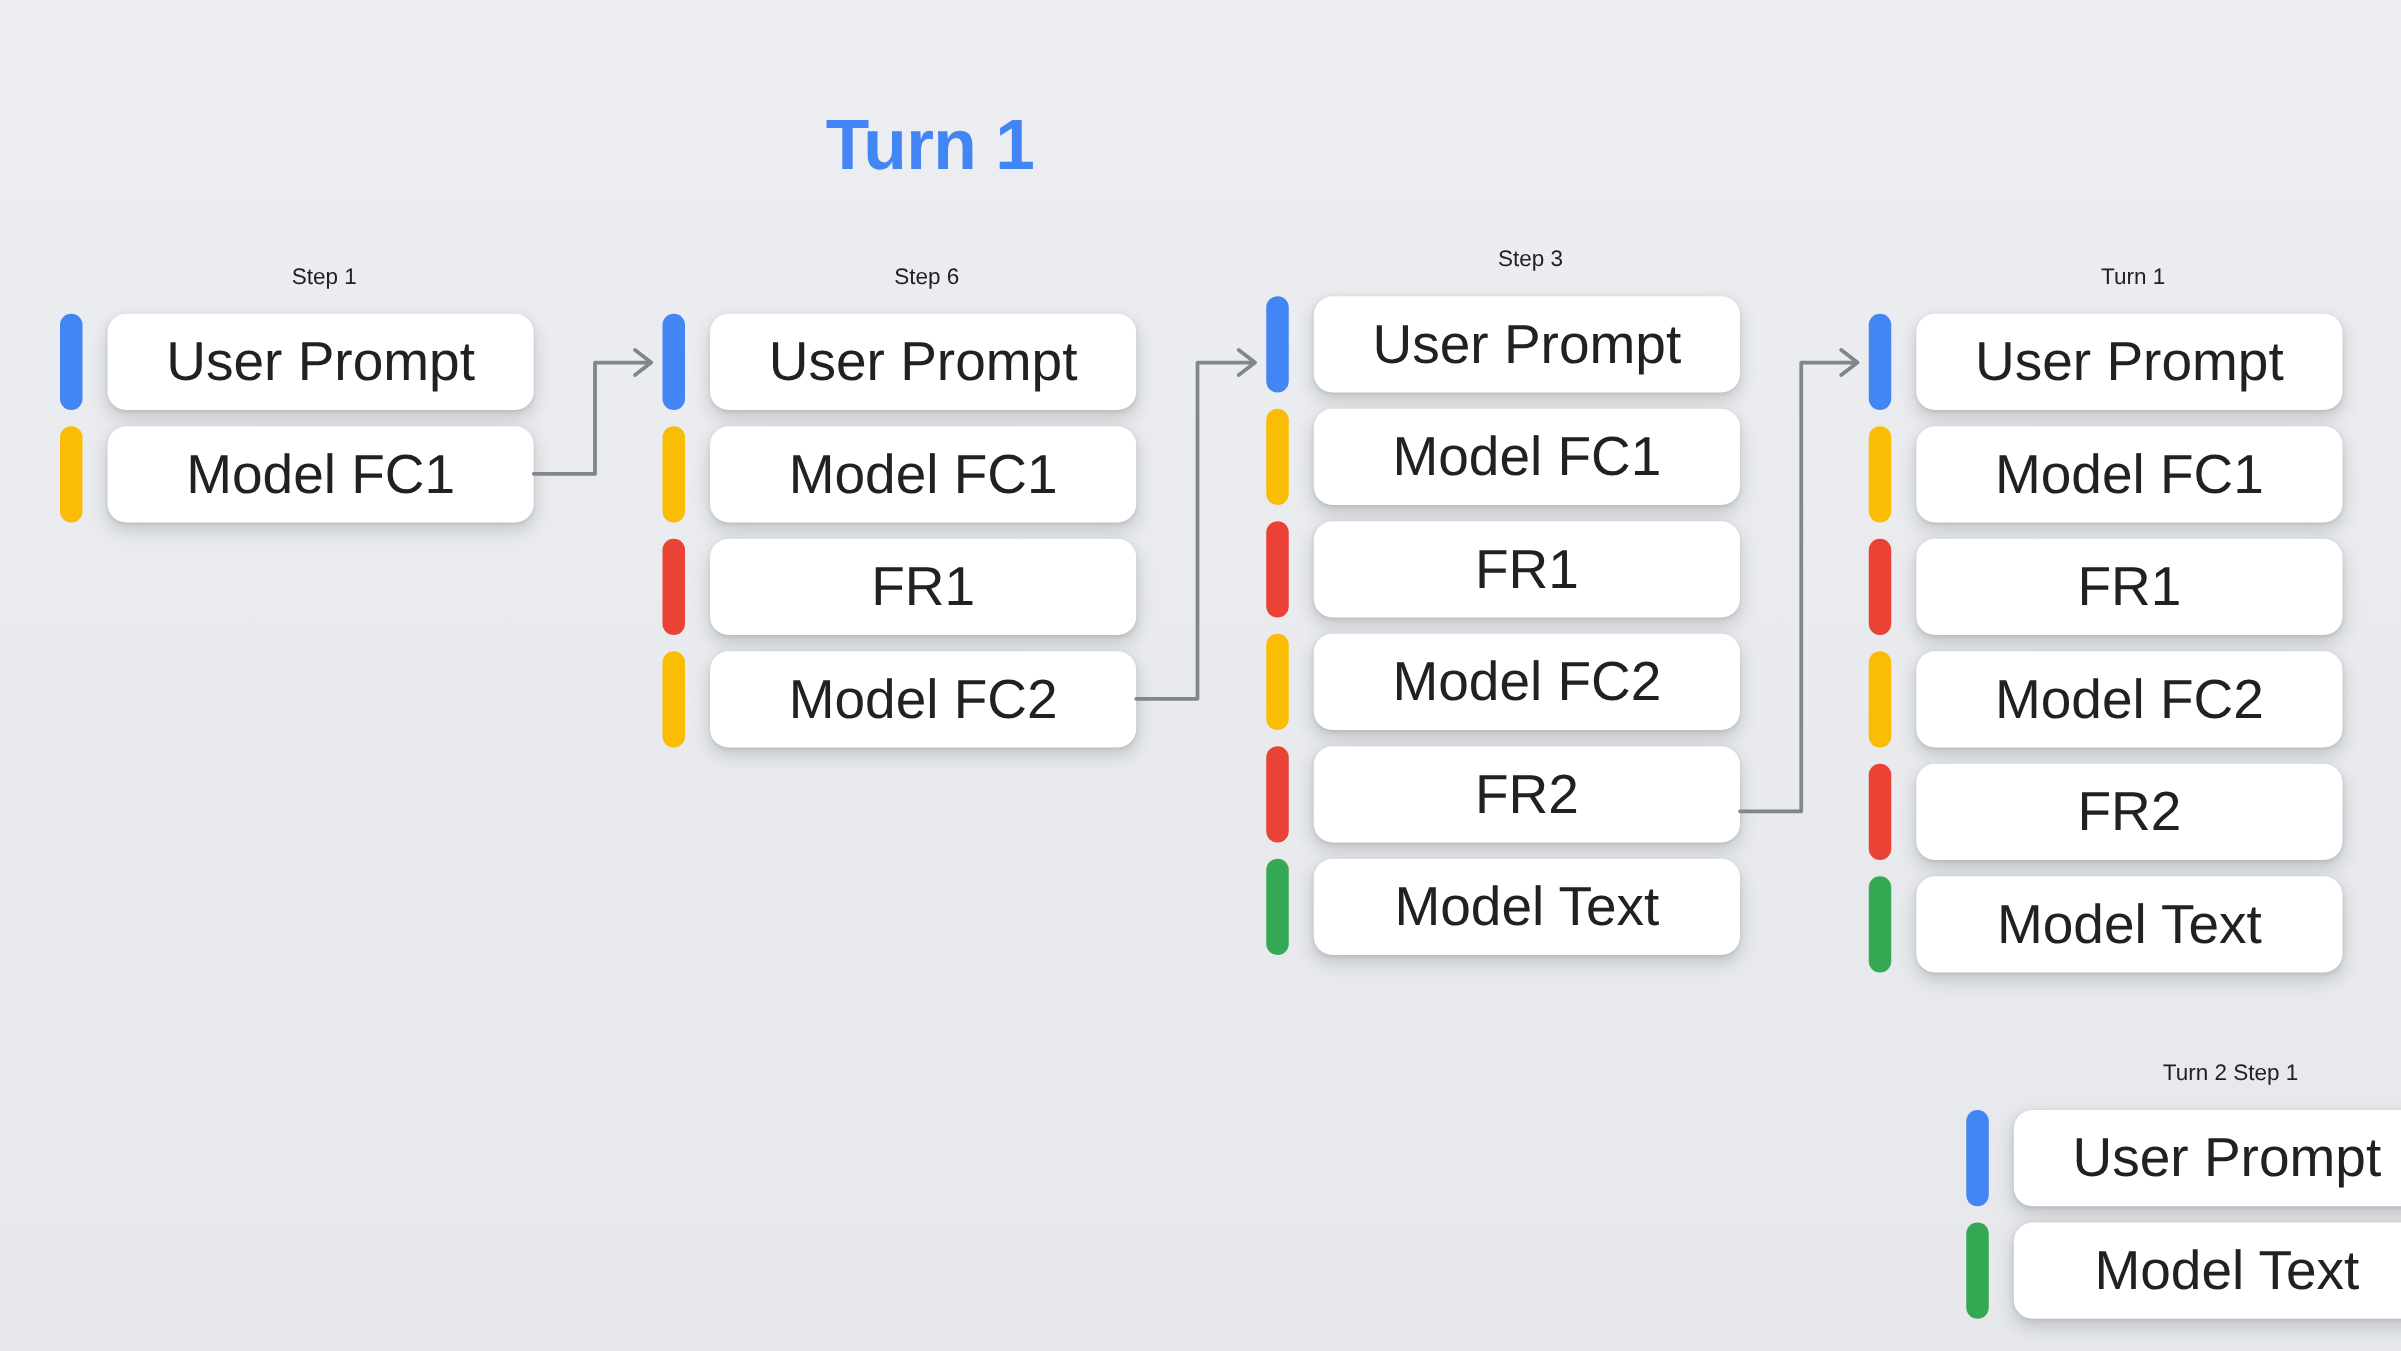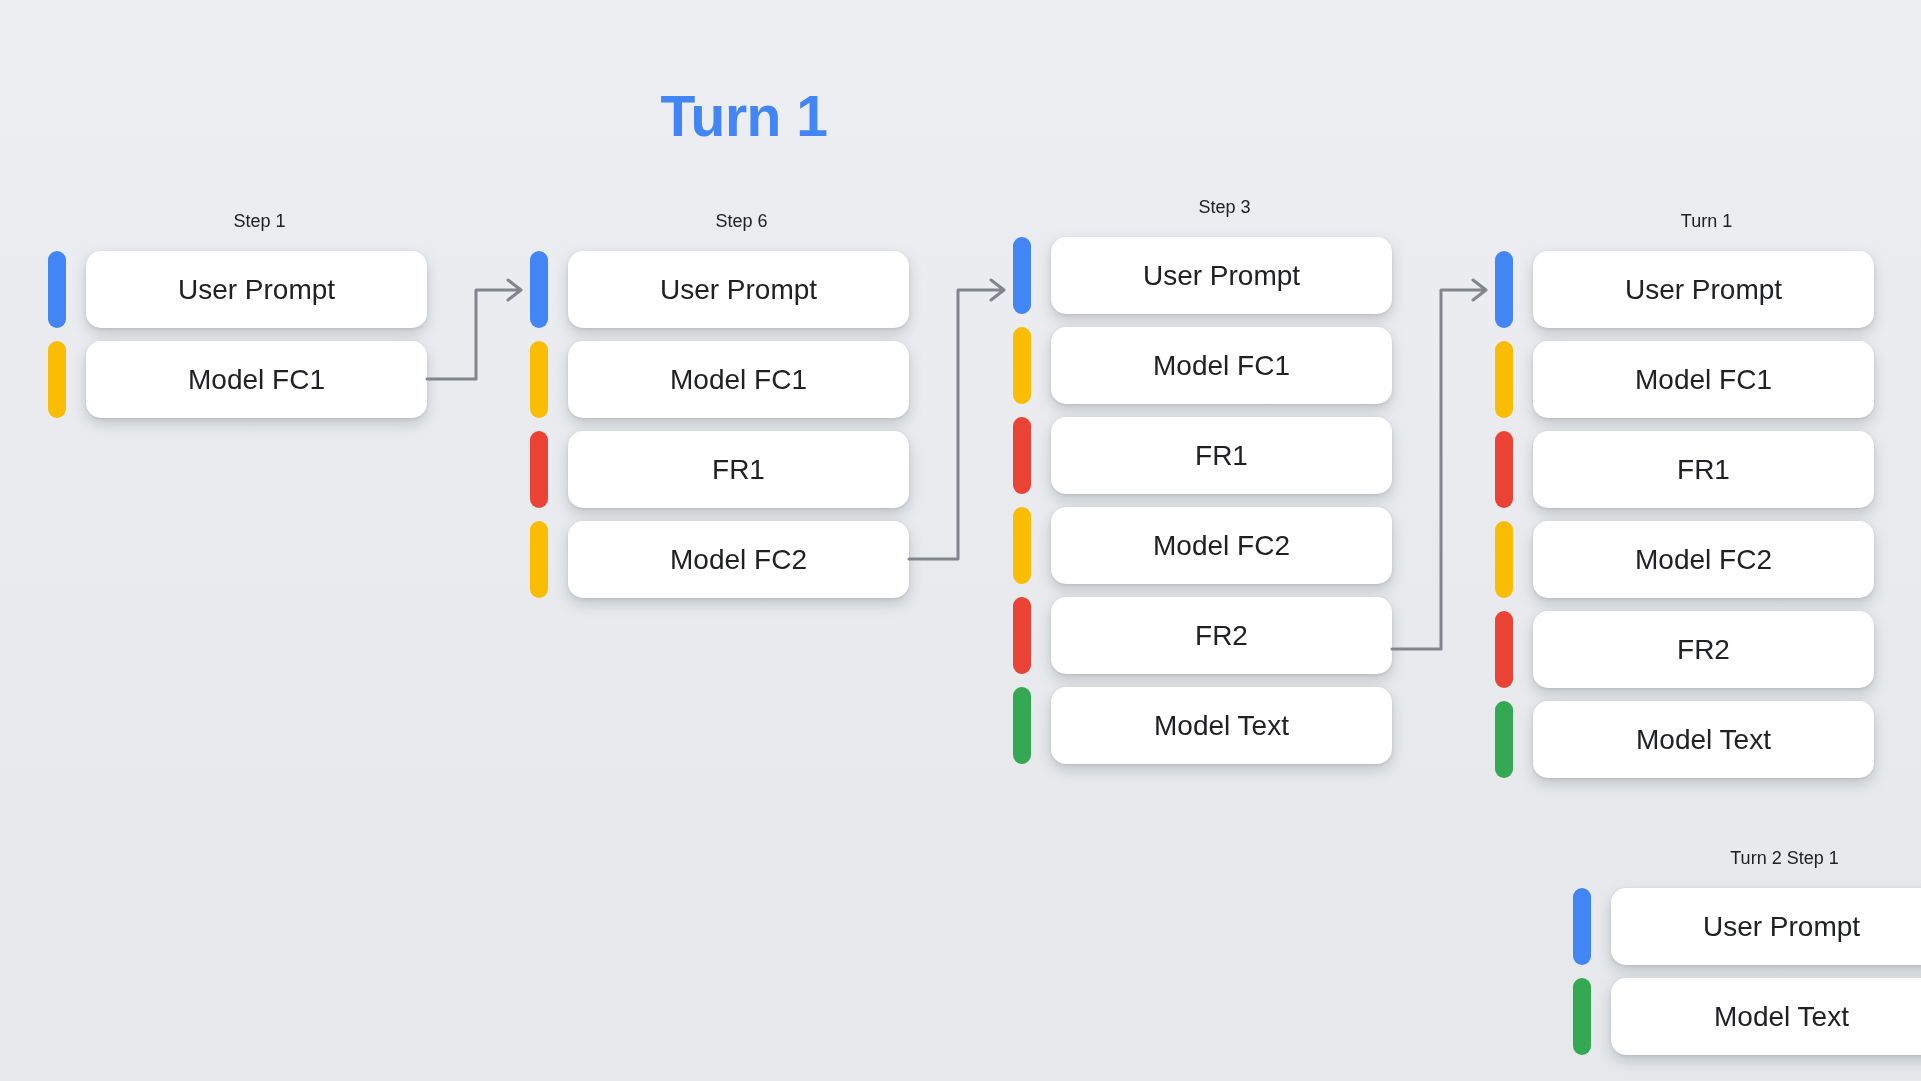--- a/index.html
+++ b/index.html
@@ -43,21 +43,21 @@
   }
   .bar{
     width:18px;border-radius:9px;
     flex:none;
     background:#9aa0a6;
   }
   .box{
     flex:1;margin-left:20px;
     background:#ffffff;border-radius:15px;
     display:flex;align-items:center;justify-content:center;
-    font-size:28px;line-height:1;color:#202124;
+    font-size:44px;line-height:1;color:#202124;
     box-shadow:0 6px 14px rgba(95,99,104,.28),0 1px 3px rgba(95,99,104,.15);
   }
   svg.arrows{
     position:absolute;left:0;top:0;
     pointer-events:none;
   }
   svg.arrows path{
     fill:none;
     stroke:#80868b;
     stroke-width:3;

